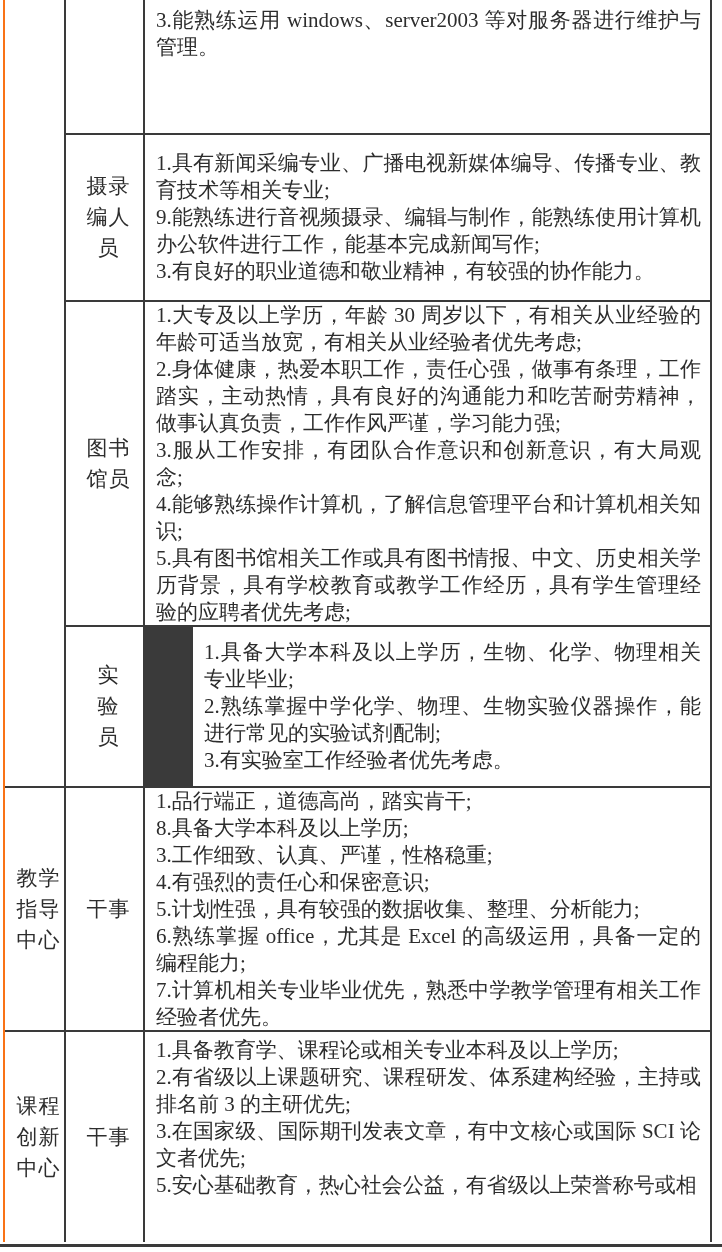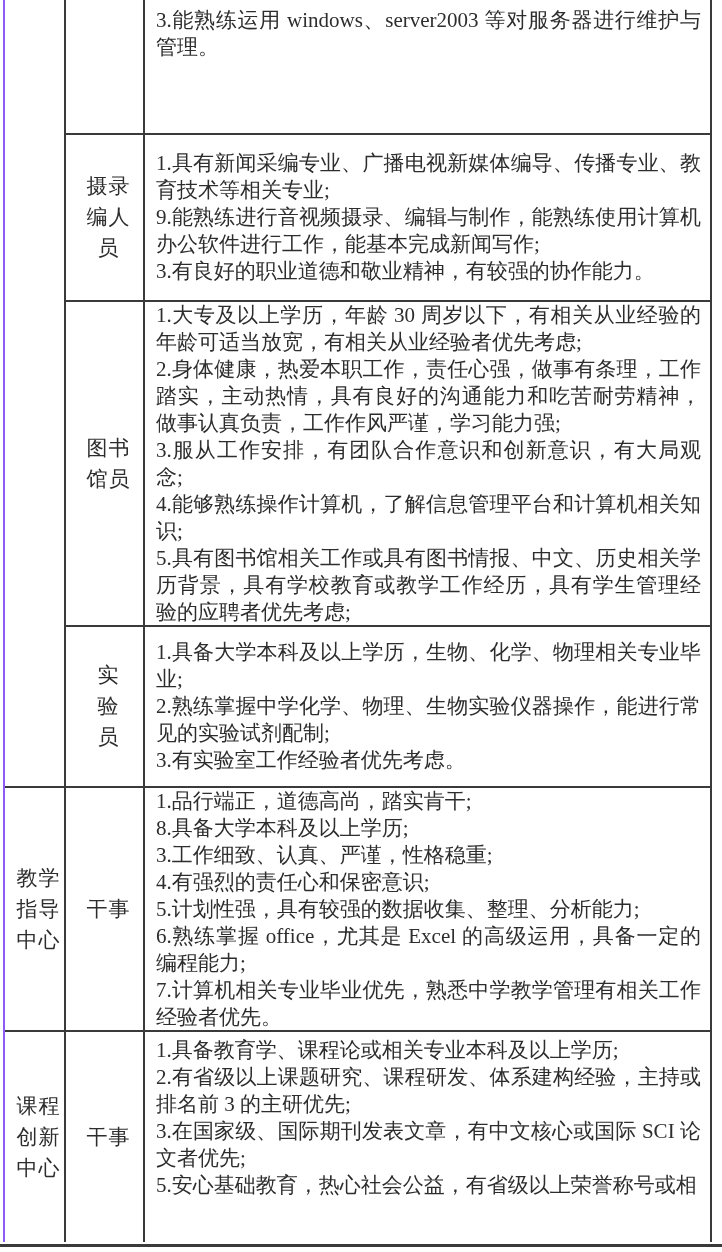--- a/index.html
+++ b/index.html
@@ -12,21 +12,21 @@
     color:#2d2d2d;
   }
   .grid{
     position:absolute;left:3px;top:0;
     width:705px;height:1242px;
     display:grid;
     grid-template-columns:59px 77px 565px;
     grid-template-rows:133px 165px 323px 159px 242px 210px;
     column-gap:2px;row-gap:2px;
     background:#3a3a3a;            
-    border-left:2px solid #8b5cf6;
+    border-left:2px solid #f97316;
     border-right:2px solid #3a3a3a;
     overflow:hidden;
   }
   .cell{background:#ffffff;overflow:hidden;box-sizing:border-box;padding-left:8px;}
   .label{
     display:flex;align-items:center;justify-content:center;
     text-align:center;font-size:21px;line-height:31px;
     white-space:pre-line;letter-spacing:1px;
   }
   .req{
@@ -36,21 +36,21 @@
     text-align:justify;
   }
   .req .item{width:100%;}
   .vtop{justify-content:flex-start;padding-top:7px;}
   .vtop2{justify-content:flex-start;padding-top:5px;}
   
   .c-dept-upper{grid-column:1;grid-row:1 / span 4;}
   .c-pos-1{grid-column:2;grid-row:1;}  .c-req-1{grid-column:3;grid-row:1;}
   .c-pos-2{grid-column:2;grid-row:2;}  .c-req-2{grid-column:3;grid-row:2;align-items:center;}
   .c-pos-3{grid-column:2;grid-row:3;}  .c-req-3{grid-column:3;grid-row:3;}
-  .c-pos-4{grid-column:2;grid-row:4;}  .c-req-4{grid-column:3;grid-row:4;}
+  .c-pos-4{grid-column:2;grid-row:4;}  .c-req-4{grid-column:3;grid-row:4;margin-left:48px;}
   .c-dept-5{grid-column:1;grid-row:5;} .c-pos-5{grid-column:2;grid-row:5;} .c-req-5{grid-column:3;grid-row:5;}
   .c-dept-6{grid-column:1;grid-row:6;} .c-pos-6{grid-column:2;grid-row:6;} .c-req-6{grid-column:3;grid-row:6;}
   .bottom-rule{
     position:absolute;left:0;top:1244px;
     width:722px;height:3px;background:#3a3a3a;
   }
 </style>
 </head>
 <body>
 

